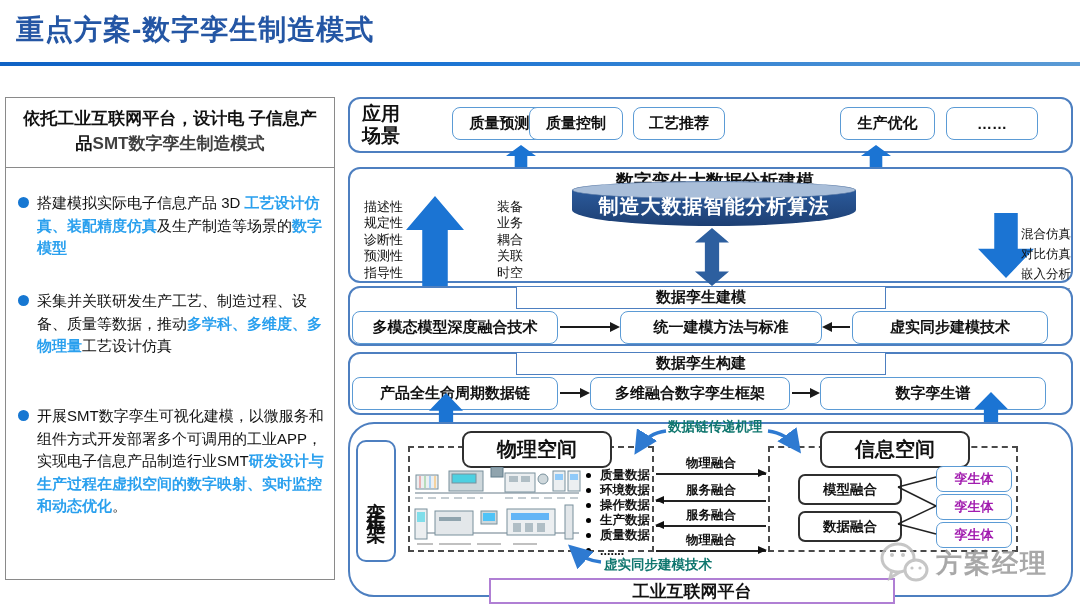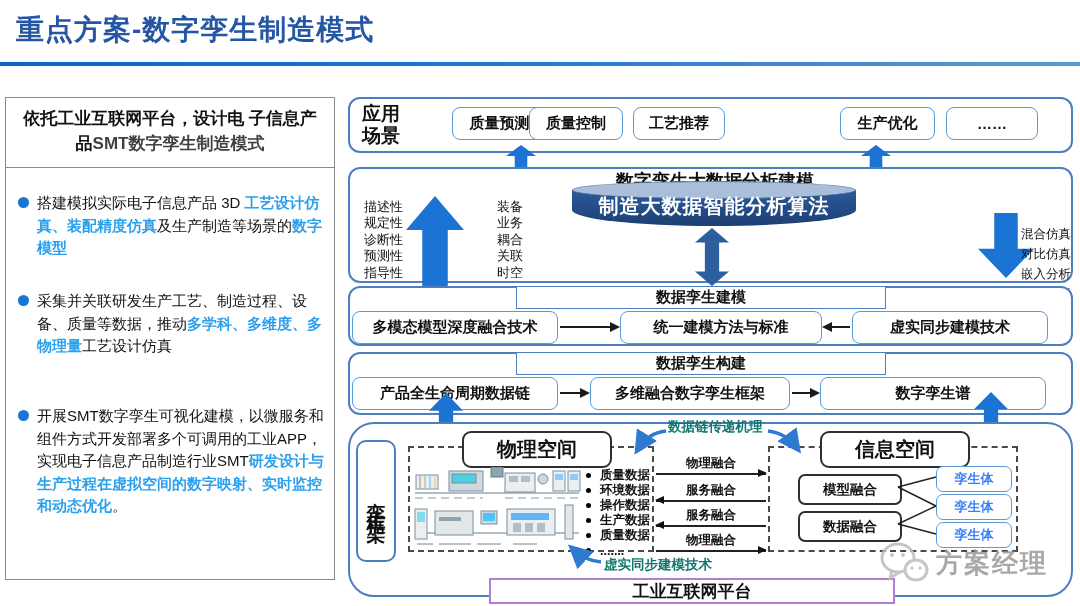--- a/index.html
+++ b/index.html
@@ -53,21 +53,21 @@
   .fusion-row{position:absolute;left:656px;width:110px;text-align:center;font-size:12.5px;font-weight:600;}
   .fr-line{position:relative;height:1.5px;background:#222;margin-top:1px;}
   .fr-line.right::after{content:"";position:absolute;right:-1px;top:-4px;width:0;height:0;
       border-left:9px solid #111;border-top:4.5px solid transparent;border-bottom:4.5px solid transparent;}
   .fr-line.left::before{content:"";position:absolute;left:-1px;top:-4px;width:0;height:0;
       border-right:9px solid #111;border-top:4.5px solid transparent;border-bottom:4.5px solid transparent;}
   .fuse-bx{position:absolute;left:798px;width:100px;height:27px;background:#fff;border:2px solid #2f2f2f;
            border-radius:7px;display:flex;align-items:center;justify-content:center;font-size:13.5px;font-weight:800;z-index:3;}
   .twin{position:absolute;left:936px;width:74px;height:24px;background:#fff;border:1.6px solid #5b9bd5;
         border-radius:7px;display:flex;align-items:center;justify-content:center;
-        color:#3b82f6;font-size:13px;font-weight:700;z-index:3;}
+        color:#a21caf;font-size:13px;font-weight:700;z-index:3;}
   .green{position:absolute;color:#0f766e;font-weight:800;font-size:13.5px;z-index:4;}
   .side-label{position:absolute;left:356px;top:440px;width:40px;height:122px;border:2px solid #4d7fc0;
         border-radius:10px;display:flex;align-items:center;justify-content:center;box-sizing:border-box;
         writing-mode:vertical-rl;text-orientation:upright;font-size:19px;font-weight:800;letter-spacing:7px;}
   .platform{position:absolute;left:489px;top:578px;width:406px;height:26px;background:#fff;border:2px solid #b07fd4;
         display:flex;align-items:center;justify-content:center;font-size:17px;font-weight:800;z-index:5;box-sizing:border-box;}
   .pd-item{display:flex;align-items:center;gap:9px;height:15px;font-size:12.5px;font-weight:600;}
   .pd-item .pdot{width:5px;height:5px;border-radius:50%;background:#000;flex:0 0 5px;}
   .watermark{position:absolute;left:878px;top:538px;display:flex;align-items:center;gap:6px;opacity:.85;z-index:6;}
   .wm-text{font-size:26px;font-weight:700;color:#999;letter-spacing:2px;text-shadow:1px 1px 0 #fff;}

